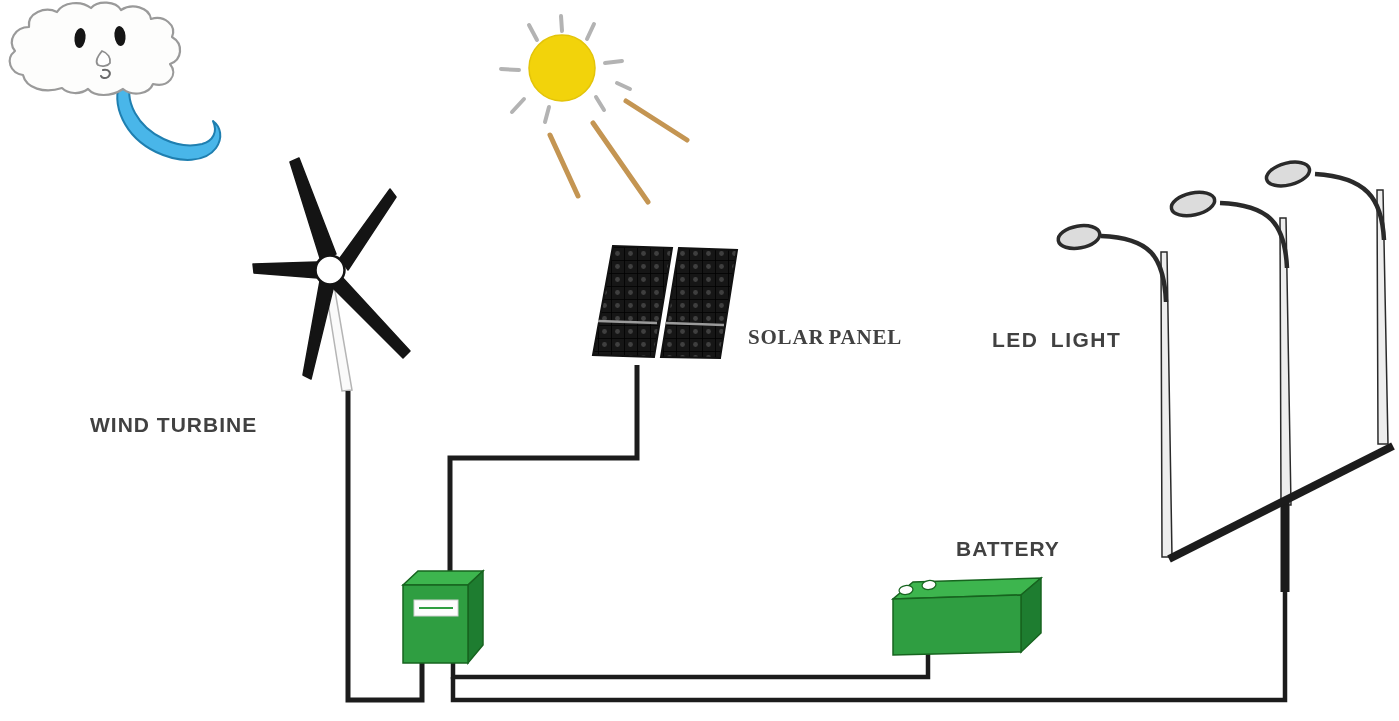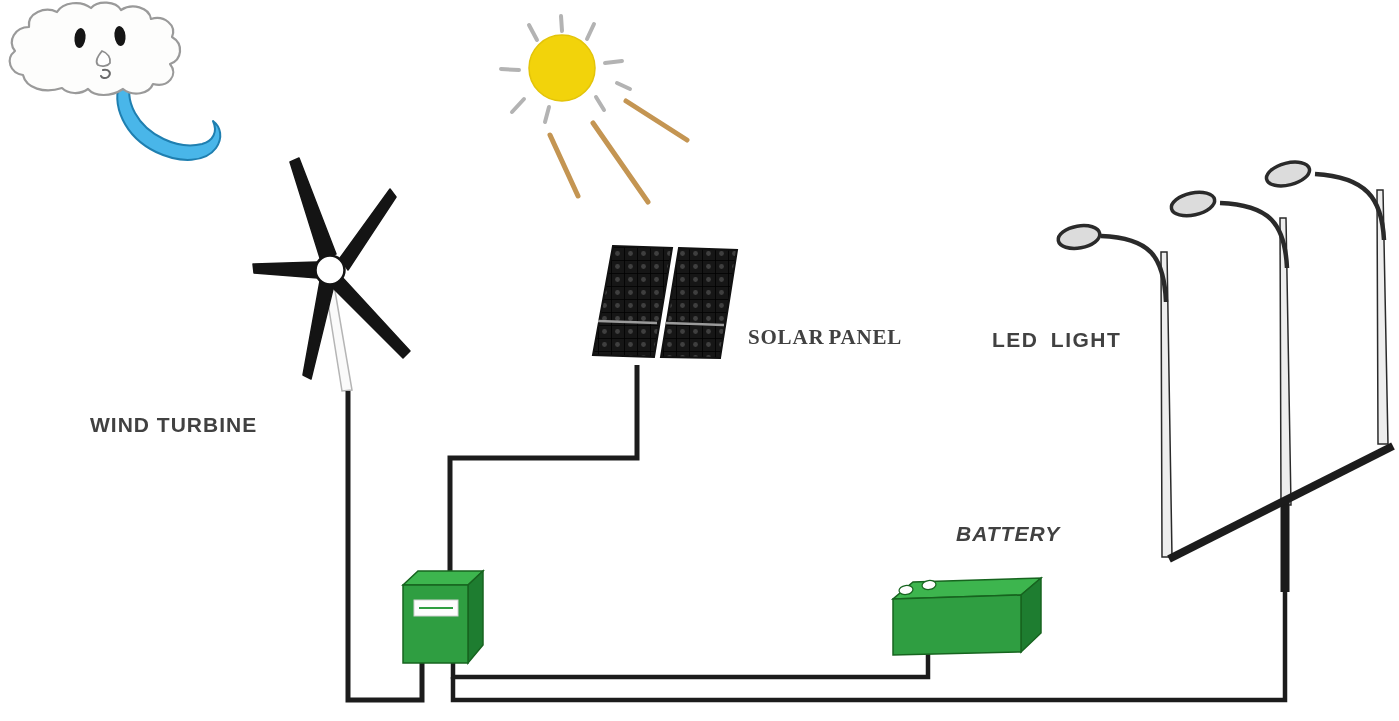--- a/index.html
+++ b/index.html
@@ -137,15 +137,15 @@
     </g>
   </svg>
 
   <div class="label" style="left:90px;top:394px;margin-top:17px;">WIND TURBINE</div>
 
   <div class="label solar" style="left:748px;top:324px;font-family:Liberation Serif, serif;">SOLAR PANEL</div>
 
   <div class="label led" style="left:992px;top:326px;">LED LIGHT</div>
 
 
-  <div class="label" style="left:956px;top:520px;font-style:italic;">BATTERY</div>
+  <div class="label" style="left:956px;top:535px;">BATTERY</div>
 
 </div>
 
 </body></html>

